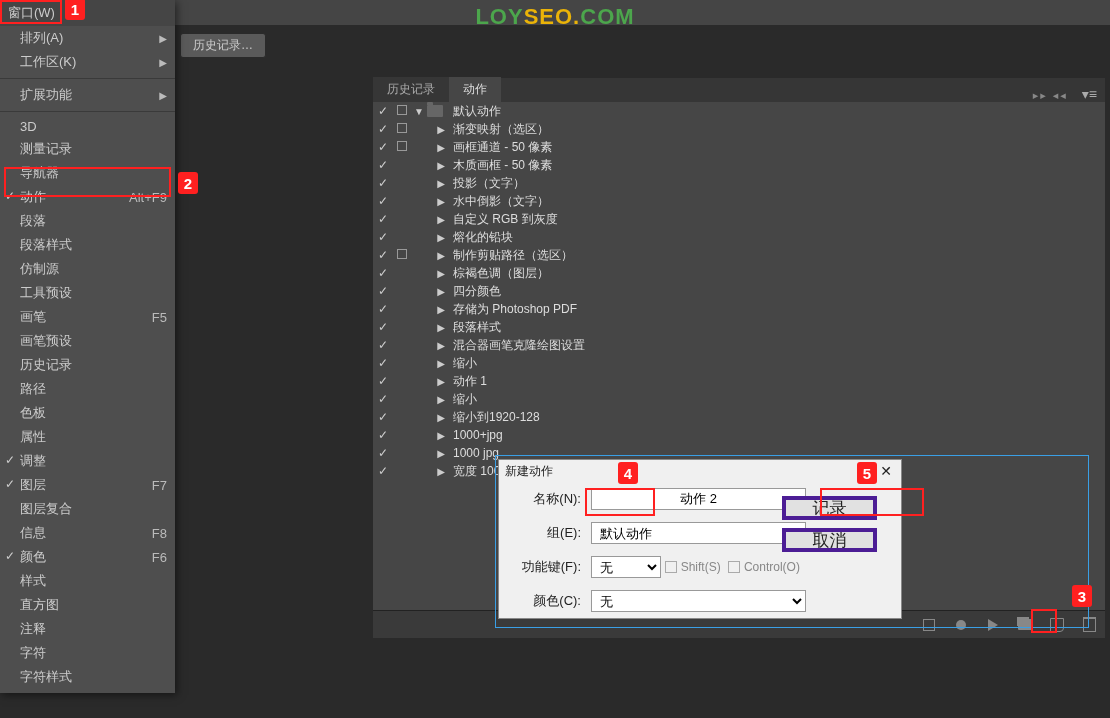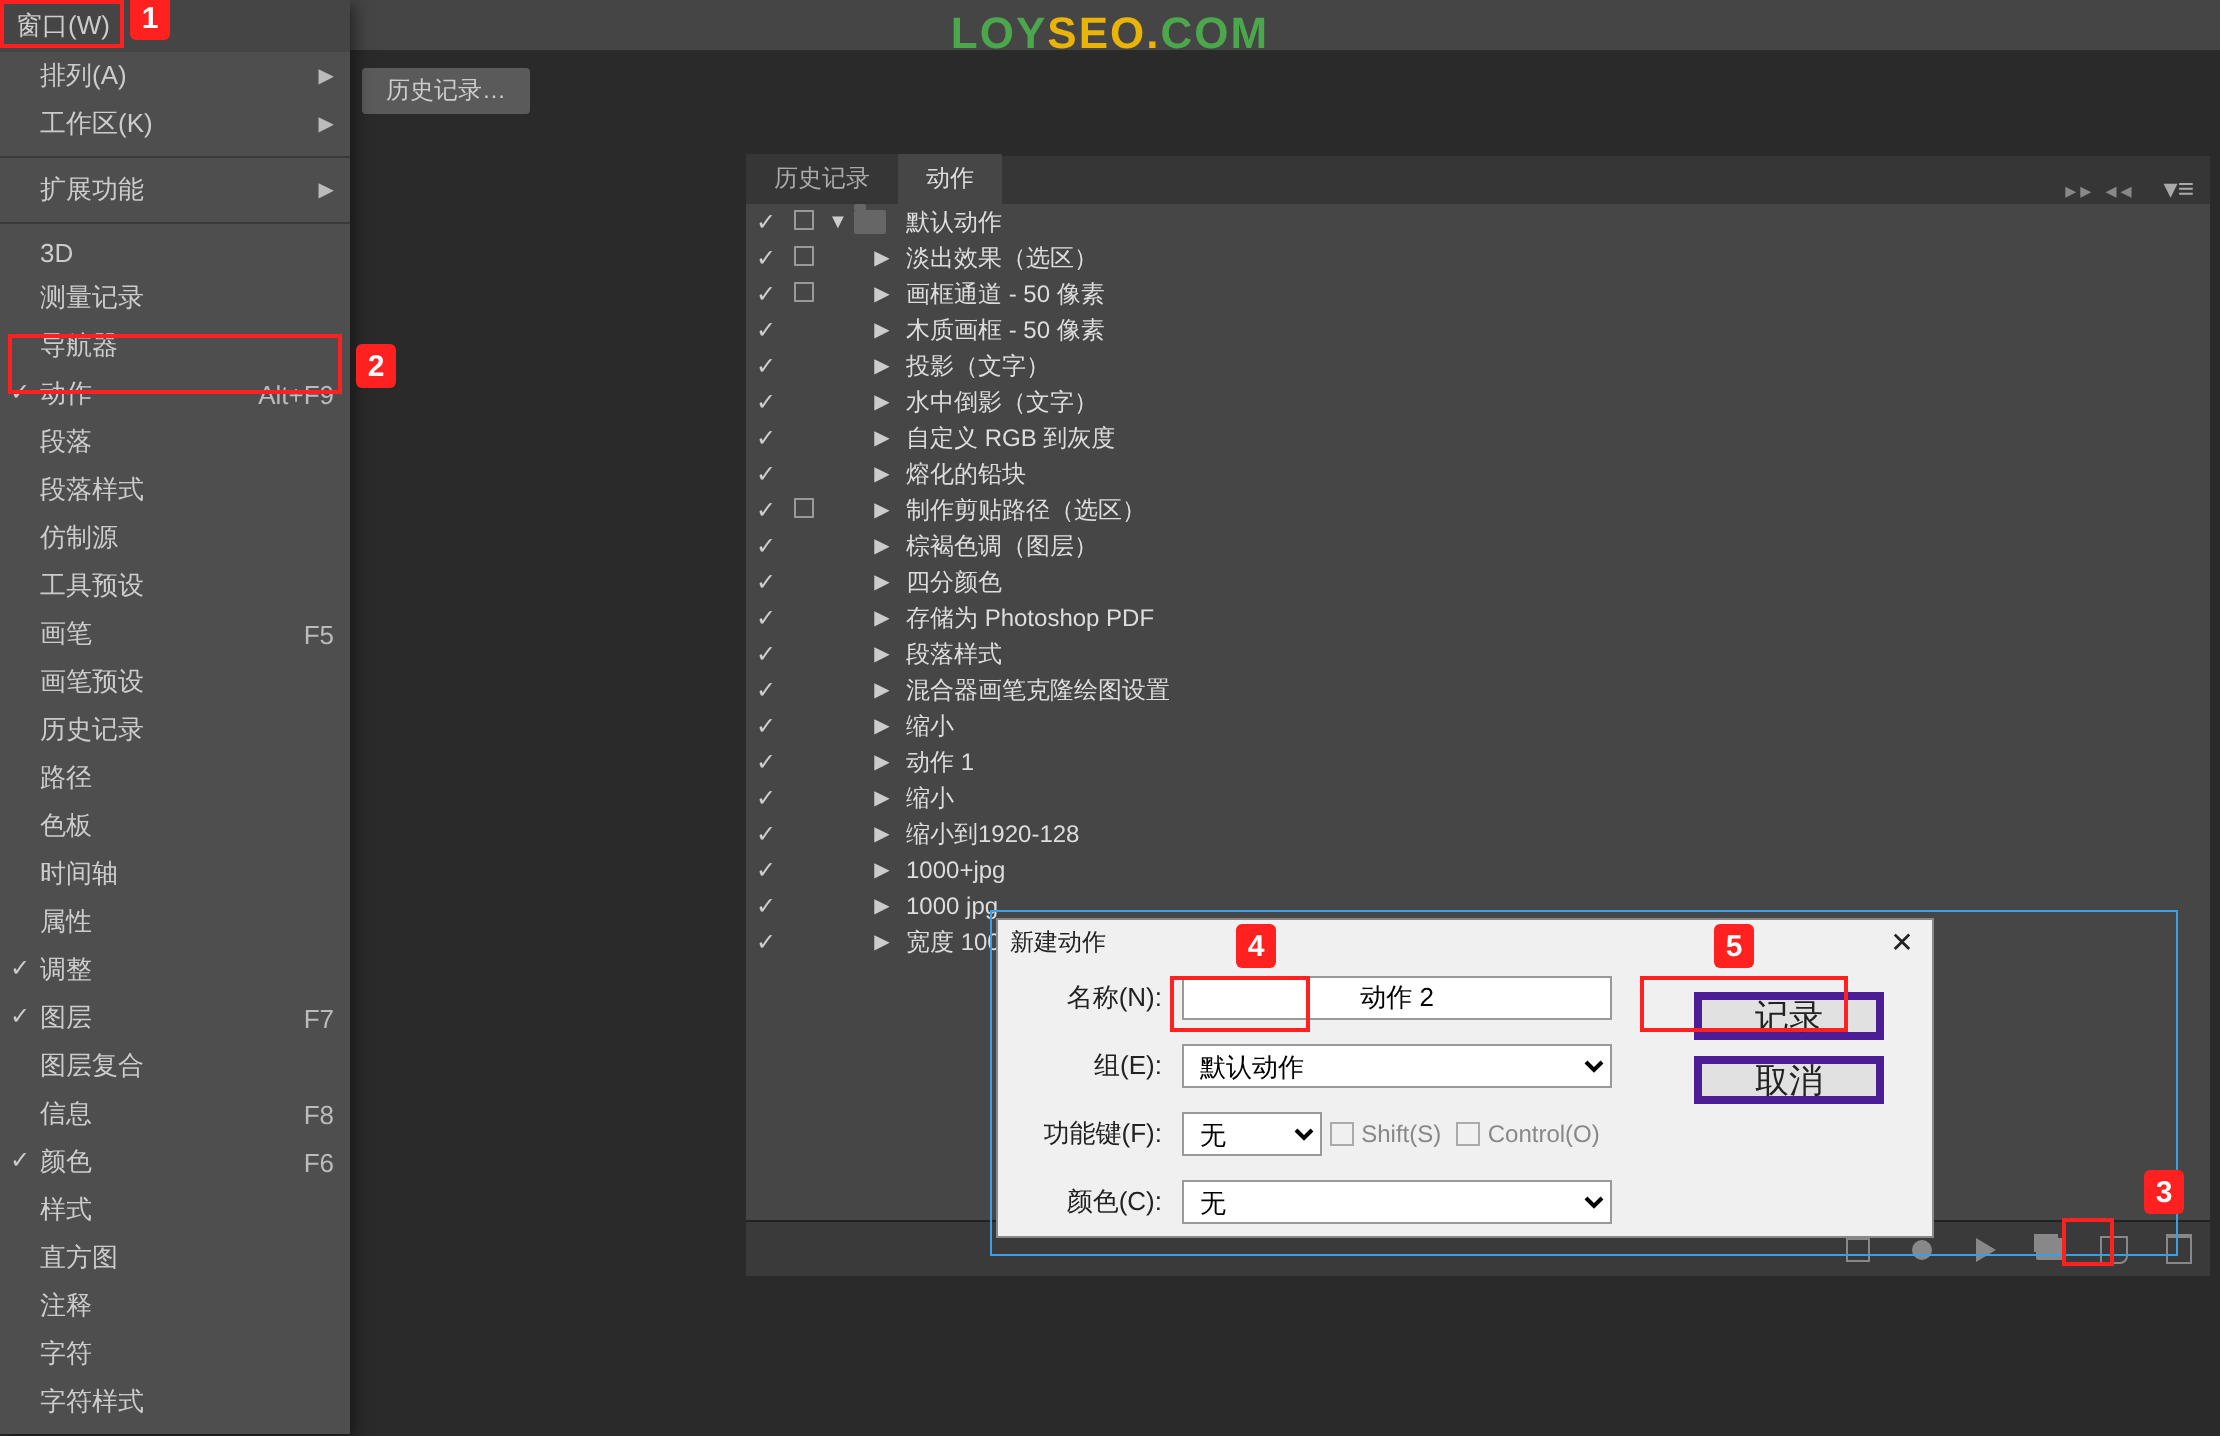--- a/index.html
+++ b/index.html
@@ -200,21 +200,21 @@
     border-bottom-right-radius: 4px;
   }
   .panel-footer .ficon.trash::before {
     content:''; width:11px; height:12px; border:1px solid #888; border-top:2px solid #888;
   }
   
   .dialog {
     position: absolute;
     top: 459px;
     left: 498px;
-    width: 469px;
+    width: 404px;
     height: 160px;
     background: #f0f0f0;
     border: 1px solid #888;
     z-index: 200;
     color: #222;
   }
   .dialog .titlebar {
     height: 22px;
     display: flex;
     align-items: center;
@@ -312,21 +312,20 @@
   <div class="row">仿制源</div>
   <div class="row">工具预设</div>
   <div class="row">
       <span>画笔</span>
       <span class="short">F5</span>
     </div>
   <div class="row">画笔预设</div>
   <div class="row">历史记录</div>
   <div class="row">路径</div>
   <div class="row">色板</div>
-  <div class="row">时间轴</div>
   <div class="row">属性</div>
   <div class="row">
       <span class="check">✓</span>
       <span>调整</span>
     </div>
   <div class="row">
       <span class="check">✓</span>
       <span>图层</span>
       <span class="short">F7</span>
     </div>
@@ -363,21 +362,21 @@
       <span class="mod"><span class="sq"></span></span>
       <span class="twist">▼</span>
       <span class="folder"></span>
       <span class="name">默认动作</span>
     </div>
 
   <div class="arow child">
         <span class="chk">✓</span>
         <span class="mod"><span class="sq"></span></span>
         <span class="twist">▶</span>
-        <span class="name">淡出效果（选区）</span>
+        <span class="name">渐变映射（选区）</span>
       </div>
       <div class="arow child">
         <span class="chk">✓</span>
         <span class="mod"><span class="sq"></span></span>
         <span class="twist">▶</span>
         <span class="name">画框通道 - 50 像素</span>
       </div>
       <div class="arow child">
         <span class="chk">✓</span>
         <span class="mod"></span>

